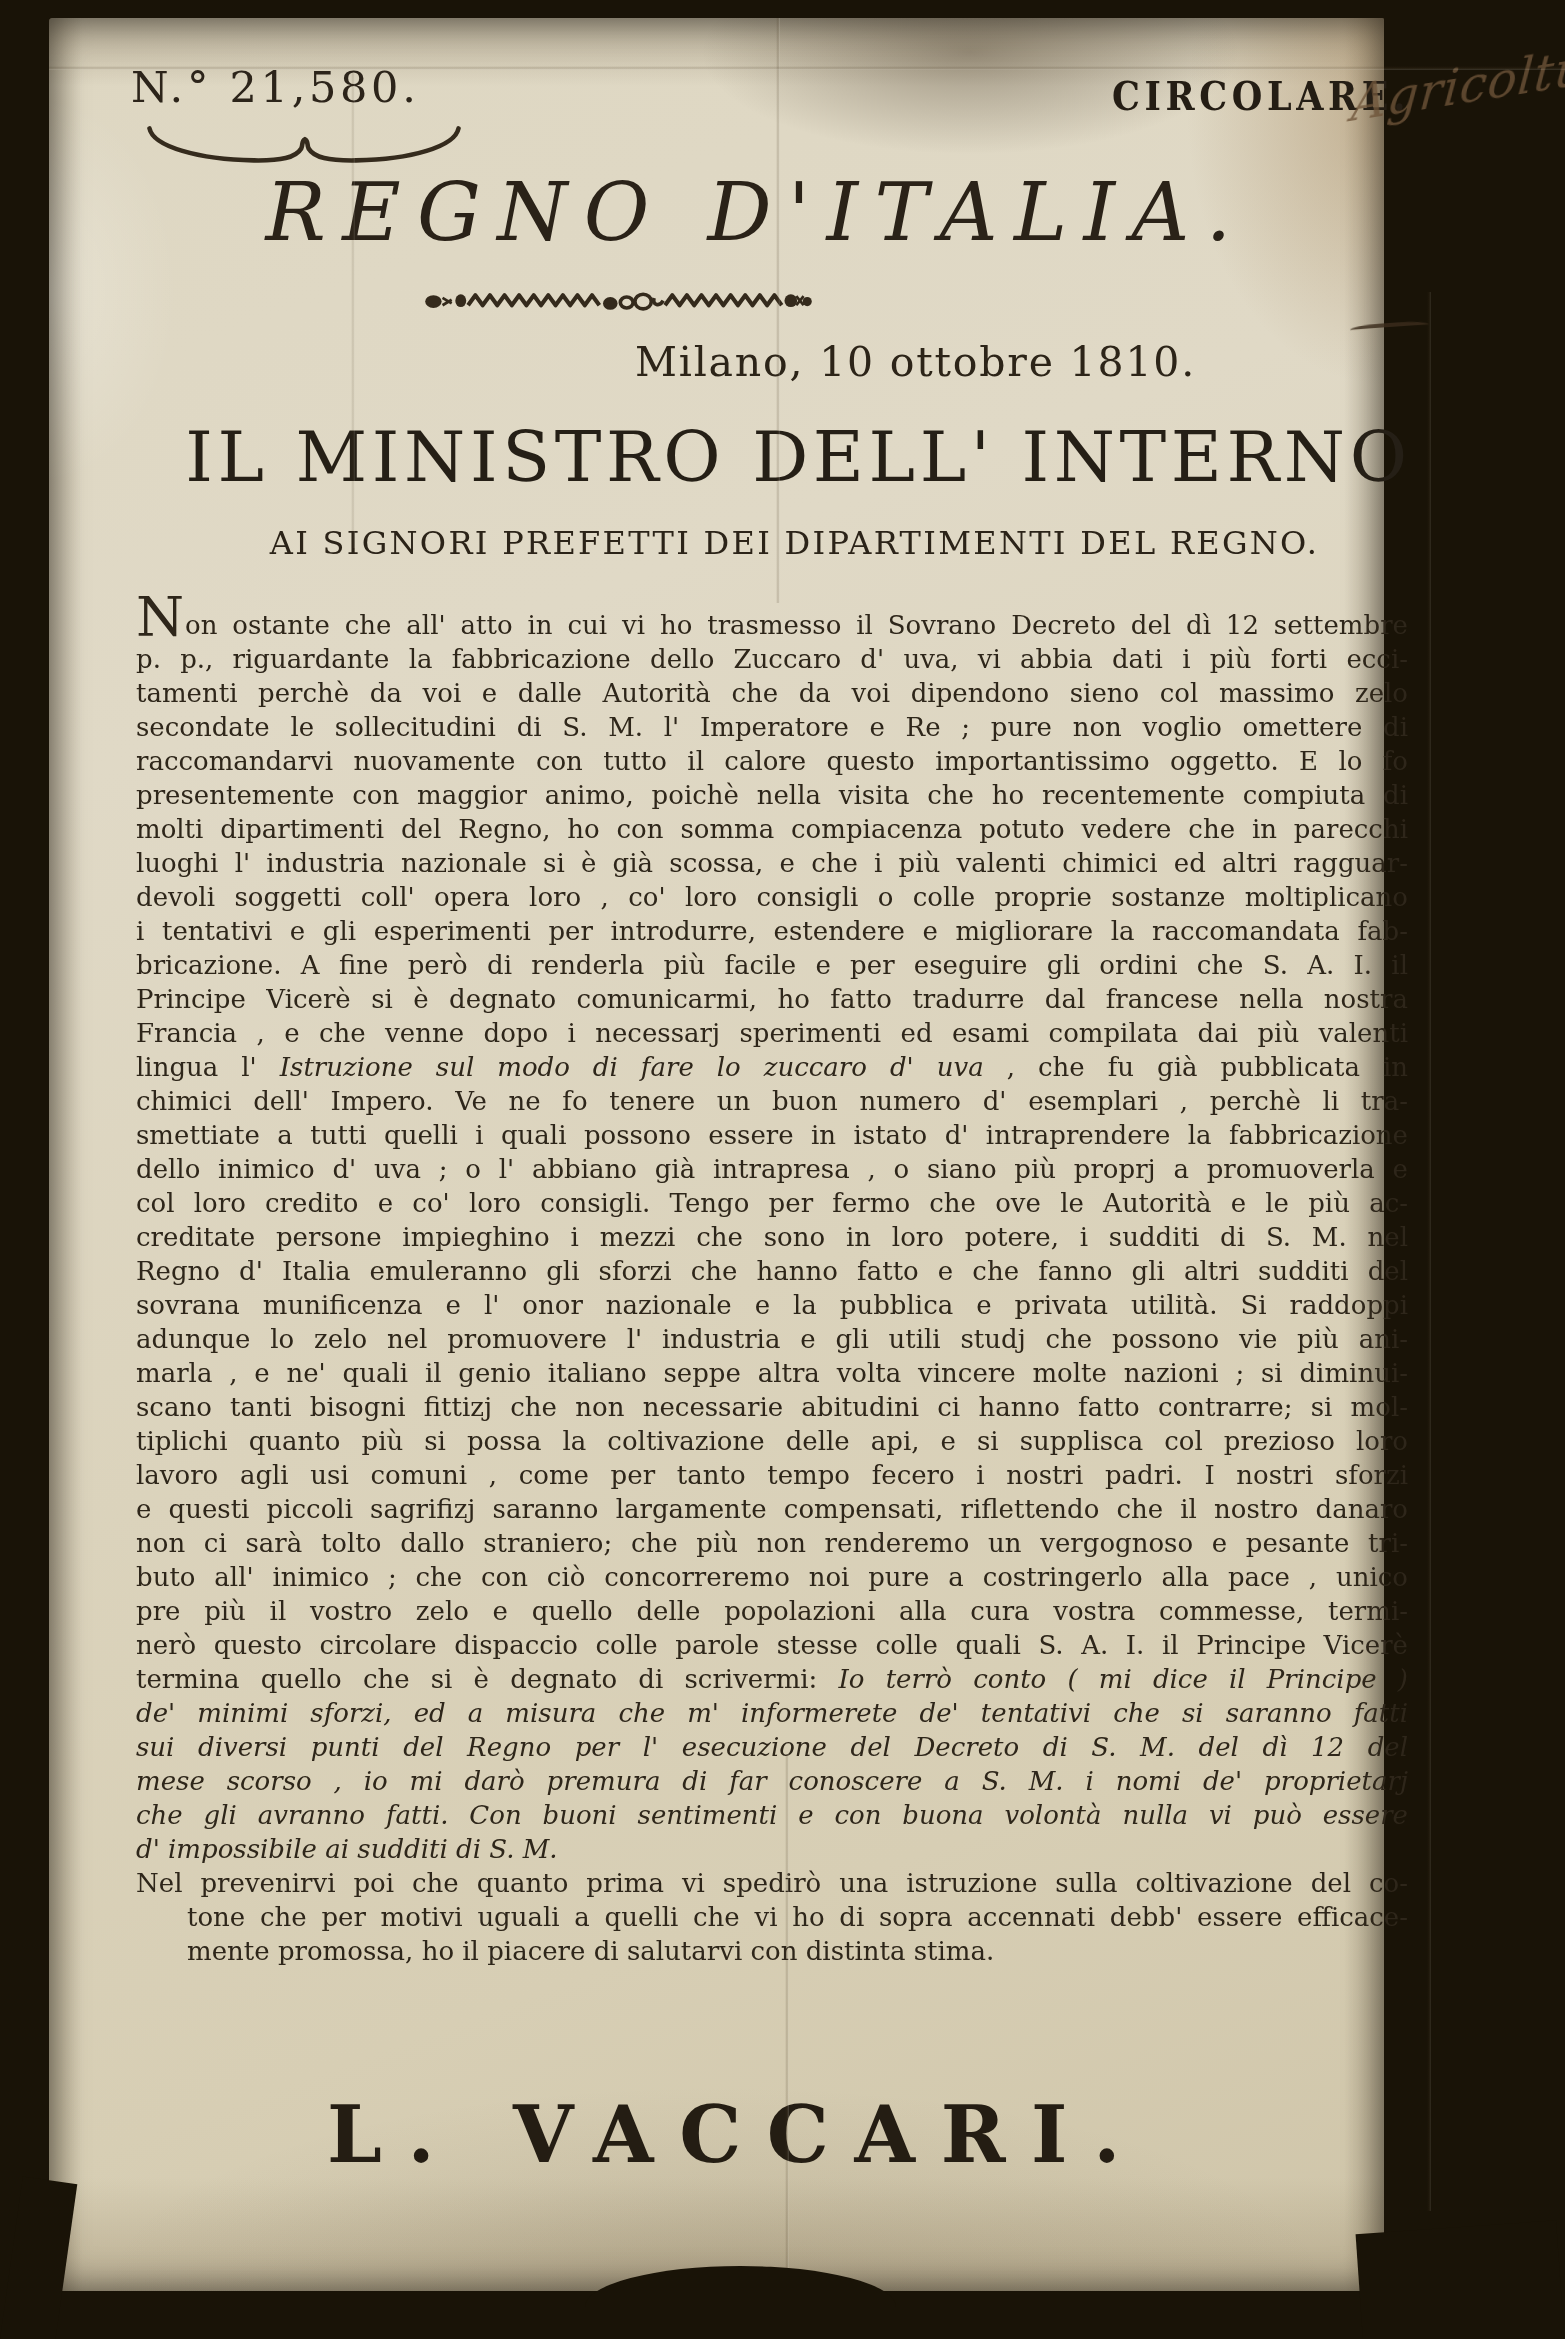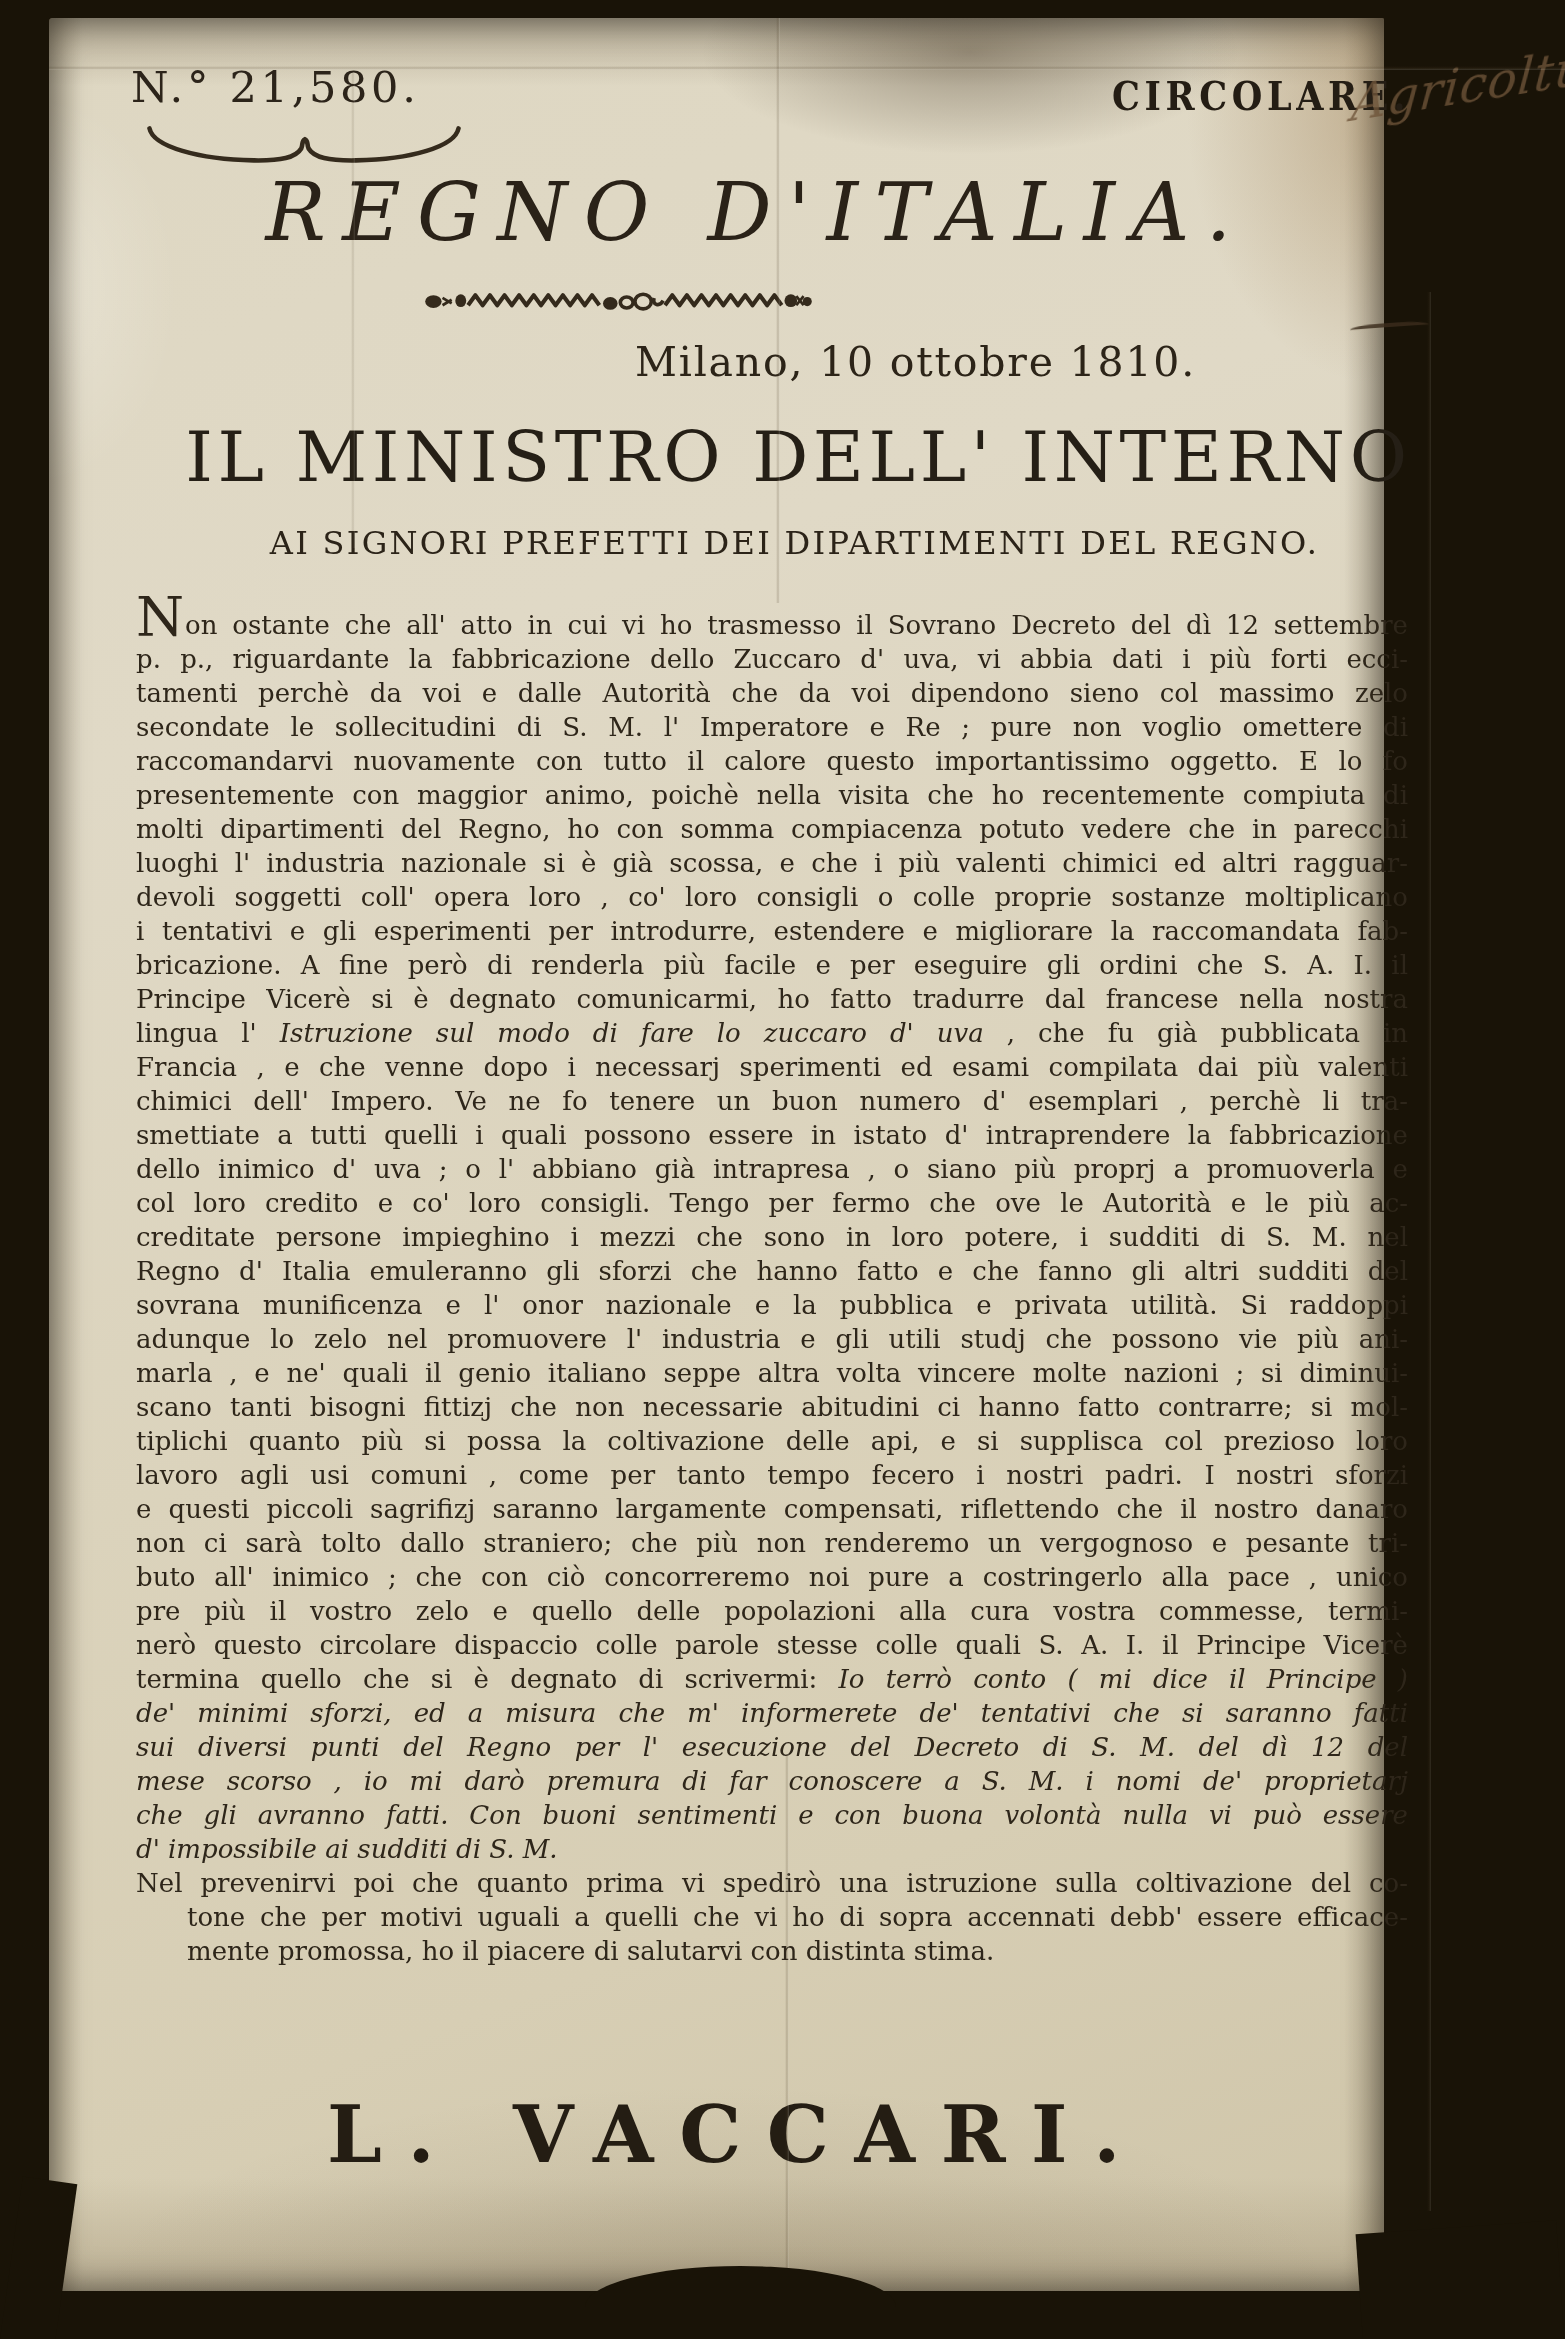--- a/index.html
+++ b/index.html
@@ -143,22 +143,22 @@
         <div class="body-line"><span>tamenti perchè da voi e dalle Autorità che da voi dipendono sieno col massimo zelo</span></div>
         <div class="body-line"><span>secondate le sollecitudini di S. M. l' Imperatore e Re ; pure non voglio omettere di</span></div>
         <div class="body-line"><span>raccomandarvi nuovamente con tutto il calore questo importantissimo oggetto. E lo fo</span></div>
         <div class="body-line"><span>presentemente con maggior animo, poichè nella visita che ho recentemente compiuta di</span></div>
         <div class="body-line"><span>molti dipartimenti del Regno, ho con somma compiacenza potuto vedere che in parecchi</span></div>
         <div class="body-line"><span>luoghi l' industria nazionale si è già scossa, e che i più valenti chimici ed altri ragguar-</span></div>
         <div class="body-line"><span>devoli soggetti coll' opera loro , co' loro consigli o colle proprie sostanze moltiplicano</span></div>
         <div class="body-line"><span>i tentativi e gli esperimenti per introdurre, estendere e migliorare la raccomandata fab-</span></div>
         <div class="body-line"><span>bricazione. A fine però di renderla più facile e per eseguire gli ordini che S. A. I. il</span></div>
         <div class="body-line"><span>Principe Vicerè si è degnato comunicarmi, ho fatto tradurre dal francese nella nostra</span></div>
+        <div class="body-line"><span>Francia , e che venne dopo i necessarj sperimenti ed esami compilata dai più valenti</span></div>
         <div class="body-line"><span>lingua l' </span><span class="it">Istruzione sul modo di fare lo zuccaro d' uva</span><span> , che fu già pubblicata in</span></div>
-        <div class="body-line"><span>Francia , e che venne dopo i necessarj sperimenti ed esami compilata dai più valenti</span></div>
         <div class="body-line"><span>chimici dell' Impero. Ve ne fo tenere un buon numero d' esemplari , perchè li tra-</span></div>
         <div class="body-line"><span>smettiate a tutti quelli i quali possono essere in istato d' intraprendere la fabbricazione</span></div>
         <div class="body-line"><span>dello inimico d' uva ; o l' abbiano già intrapresa , o siano più proprj a promuoverla e</span></div>
         <div class="body-line"><span>col loro credito e co' loro consigli. Tengo per fermo che ove le Autorità e le più ac-</span></div>
         <div class="body-line"><span>creditate persone impieghino i mezzi che sono in loro potere, i sudditi di S. M. nel</span></div>
         <div class="body-line"><span>Regno d' Italia emuleranno gli sforzi che hanno fatto e che fanno gli altri sudditi del</span></div>
         <div class="body-line"><span>sovrana munificenza e l' onor nazionale e la pubblica e privata utilità. Si raddoppi</span></div>
         <div class="body-line"><span>adunque lo zelo nel promuovere l' industria e gli utili studj che possono vie più ani-</span></div>
         <div class="body-line"><span>marla , e ne' quali il genio italiano seppe altra volta vincere molte nazioni ; si diminui-</span></div>
         <div class="body-line"><span>scano tanti bisogni fittizj che non necessarie abitudini ci hanno fatto contrarre; si mol-</span></div>

